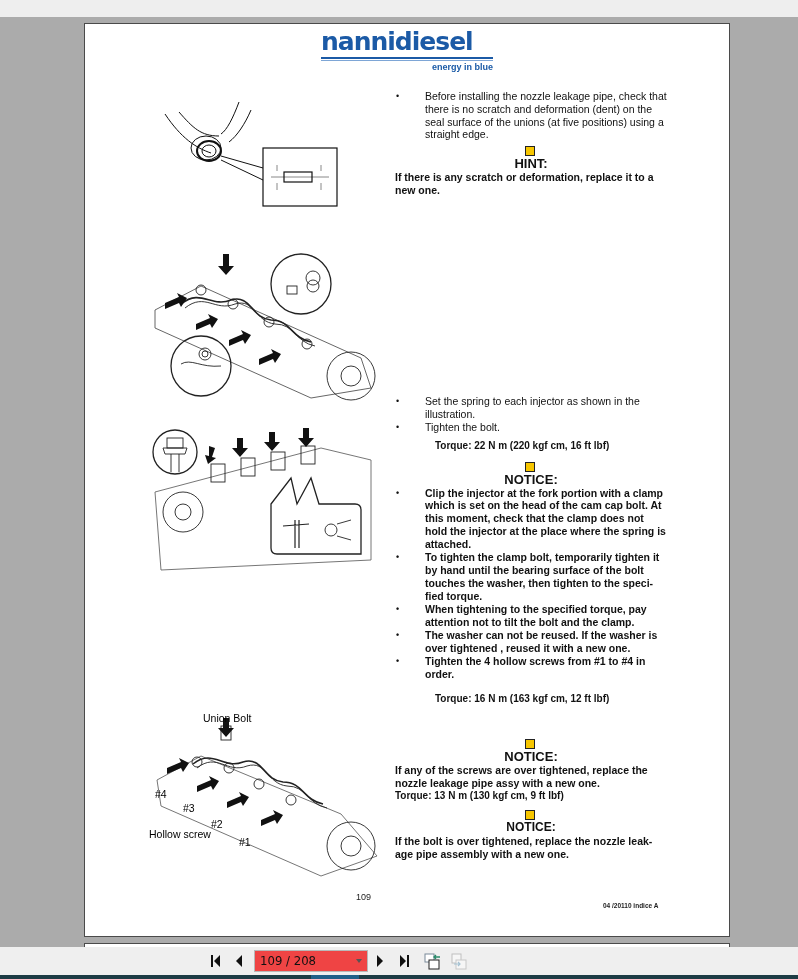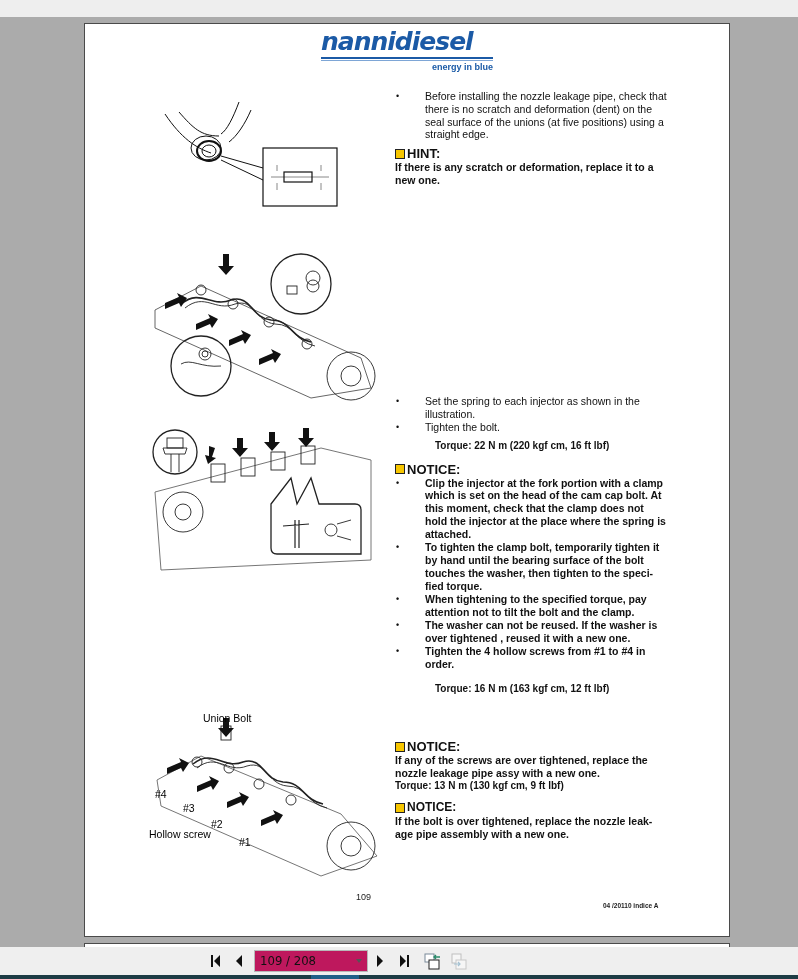--- a/index.html
+++ b/index.html
@@ -1,42 +1,42 @@
 <!DOCTYPE html>
 <html><head>
 <meta charset="utf-8">
 <style>
   * { box-sizing: border-box; margin: 0; padding: 0; }
   html, body { width: 798px; height: 979px; overflow: hidden; background: #ababab; font-family: "Liberation Sans", sans-serif; }
   .topstrip { position: absolute; left: 0; top: 0; width: 798px; height: 17px; background: #eeeeee; }
   .page { position: absolute; left: 84px; top: 23px; width: 646px; height: 914px; background: #fff; border: 1px solid #4a4a4a; }
   .nextpage { position: absolute; left: 84px; top: 943px; width: 646px; height: 10px; background: #fff; border: 1px solid #4a4a4a; border-bottom: none; }
   .logo { position: absolute; left: 236px; top: 4px; width: 176px; height: 46px; }
-  .logo-word { position: absolute; left: 0; top: 0; font-family: "DejaVu Sans", sans-serif; font-weight: bold; font-size: 25px; letter-spacing: -1px; color: #1b5aa6; line-height: 28px; font-style: italic; }
+  .logo-word { position: absolute; left: 0; top: 0; font-family: "DejaVu Sans", sans-serif; font-weight: bold; font-size: 25px; letter-spacing: -1px; color: #1b5aa6; line-height: 28px; }
   .logo-line { position: absolute; left: 0; top: 29px; width: 172px; height: 2px; background: #1b5aa6; }
   .logo-line2 { position: absolute; left: 0; top: 32px; width: 172px; height: 1px; background: #7ea6d6; }
   .logo-tag { position: absolute; right: 4px; top: 34px; font-size: 9px; font-weight: bold; color: #1b5aa6; }
 
   .fig { position: absolute; background: #fff; }
   .col { position: absolute; left: 310px; width: 272px; font-size: 10.5px; color: #111; line-height: 12.8px; }
   .bul { position: relative; padding-left: 30px; margin-bottom: 0.5px; }
   .bul::before { content: "•"; position: absolute; left: 1px; top: 0; font-size: 9px; }
   .bold { font-weight: bold; }
-  .head { font-size: 13px; font-weight: bold; display: flex; align-items: center; line-height: 15px; }
+  .head { font-size: 13px; font-weight: bold; display: flex; align-items: center; line-height: 15px; flex-direction: column; }
   .head.small { font-size: 12px; }
   .sq { display: inline-block; width: 10px; height: 10px; background: #f7c600; border: 1.5px solid #222; margin-right: 2px; }
   .torque { font-weight: bold; font-size: 10px; }
   .pgnum { position: absolute; left: 271px; top: 868px; font-size: 9px; color: #222; }
   .footref { position: absolute; left: 518px; top: 878px; font-size: 6.5px; font-weight: bold; color: #222; }
 
   .toolbar { position: absolute; left: 0; top: 947px; width: 798px; height: 28px; background: #efefef; }
   .taskbar { position: absolute; left: 0; top: 975px; width: 798px; height: 4px; background: #1c3b44; }
   .taskbar .act { position: absolute; left: 311px; width: 48px; height: 4px; background: #1f5f88; }
   .tb-btn { position: absolute; top: 5px; height: 18px; display: flex; align-items: center; justify-content: center; cursor: pointer; }
-  .pagesel { position: absolute; left: 254px; top: 3px; width: 114px; height: 22px; background: #be185d; border: 1px solid #b8b8b8; font-size: 13px; color: #111; padding: 2px 0 0 5px; font-family: "DejaVu Sans Condensed", "DejaVu Sans", sans-serif; }
+  .pagesel { position: absolute; left: 254px; top: 3px; width: 114px; height: 22px; background: #ef4444; border: 1px solid #b8b8b8; font-size: 13px; color: #111; padding: 2px 0 0 5px; font-family: "DejaVu Sans Condensed", "DejaVu Sans", sans-serif; }
   .pagesel .dd { position: absolute; right: 5px; top: 8px; width: 0; height: 0; border-left: 3px solid transparent; border-right: 3px solid transparent; border-top: 4px solid #555; }
 </style>
 </head>
 <body>
 
 <div class="topstrip"></div>
 
 <div class="page">
   <div class="logo">
     <div class="logo-word">nannidiesel</div>

